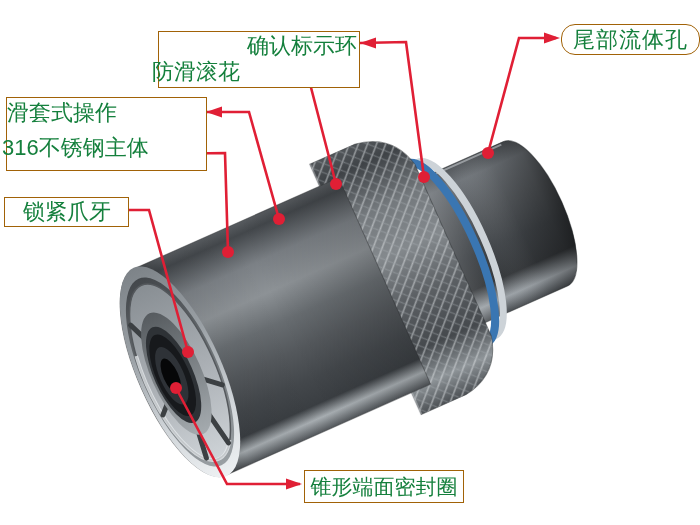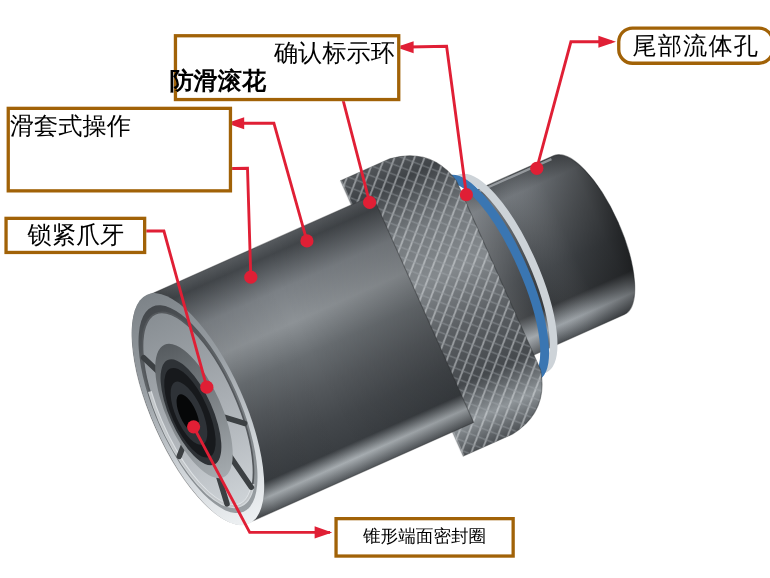--- a/index.html
+++ b/index.html
@@ -2,33 +2,33 @@
 <html><head>
 <meta charset="utf-8">
 <style>
   html,body{margin:0;padding:0;background:#ffffff;}
   #stage{
     position:relative;width:700px;height:525px;background:#ffffff;
     font-family:"Liberation Sans",sans-serif;overflow:hidden;
   }
   #device-svg{position:absolute;left:0;top:0;}
   .label{
-    position:absolute;background:#ffffff;border:3px solid #a16207;
-    color:#000000;font-size:22px;font-weight:400;white-space:nowrap;
+    position:absolute;background:#ffffff;border:1px solid #a16207;
+    color:#15803d;font-size:22px;font-weight:400;white-space:nowrap;
   }
   .label .row{display:block;}
   #box-top{left:158px;top:31px;width:200px;height:55px;}
   #box-top .r1{line-height:27px;text-align:right;padding-right:2px;}
-  #box-top .r2{line-height:26px;text-align:left;margin-left:-7px;font-weight:bold;}
+  #box-top .r2{line-height:26px;text-align:left;margin-left:-7px;}
   #box-left{left:6px;top:97px;width:199px;height:72px;}
   #box-left .r1{line-height:30px;padding-right:2px;}
   #box-left .r2{line-height:40px;text-align:left;margin-left:-5px;}
   #box-claws{left:4px;top:197px;width:105px;height:28px;line-height:28px;padding-left:18px;}
   #box-tail{left:561px;top:24px;width:137px;height:29px;line-height:29px;text-align:center;letter-spacing:1px;border-radius:14px;}
-  #box-seal{left:304px;top:470px;width:158px;height:31px;line-height:31px;text-align:center;font-size:16px;}
+  #box-seal{left:304px;top:470px;width:158px;height:31px;line-height:31px;text-align:center;font-size:21px;}
 </style>
 </head>
 <body>
 
 <div id="stage">
 
   <svg id="device-svg" width="700" height="525" viewBox="0 0 700 525">
     <defs>
       <linearGradient id="gBody" gradientUnits="userSpaceOnUse" x1="0" y1="-115" x2="0" y2="115">
         <stop offset="0" stop-color="#5b5f63"></stop>
@@ -170,20 +170,21 @@
     </g>
   </svg>
 
   <div class="label" id="box-top">
     <span class="row r1">确认标示环</span>
     <span class="row r2">防滑滚花</span>
   </div>
 
   <div class="label" id="box-left">
     <span class="row r1">滑套式操作</span>
+    <span class="row r2">316不锈钢主体</span>
   </div>
 
   <div class="label" id="box-claws">锁紧爪牙</div>
 
   <div class="label" id="box-tail">尾部流体孔</div>
 
   <div class="label" id="box-seal">锥形端面密封圈</div>
 
 </div>
 

